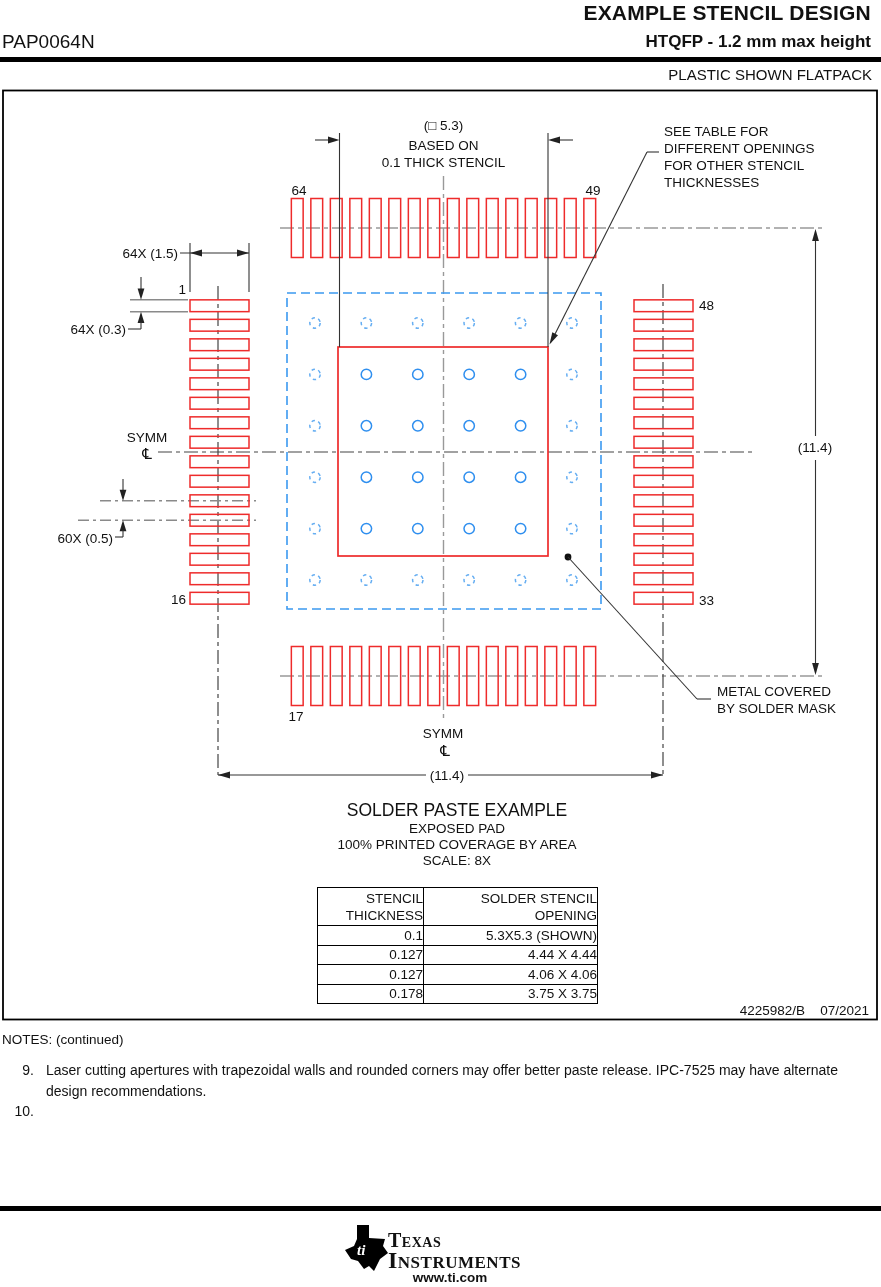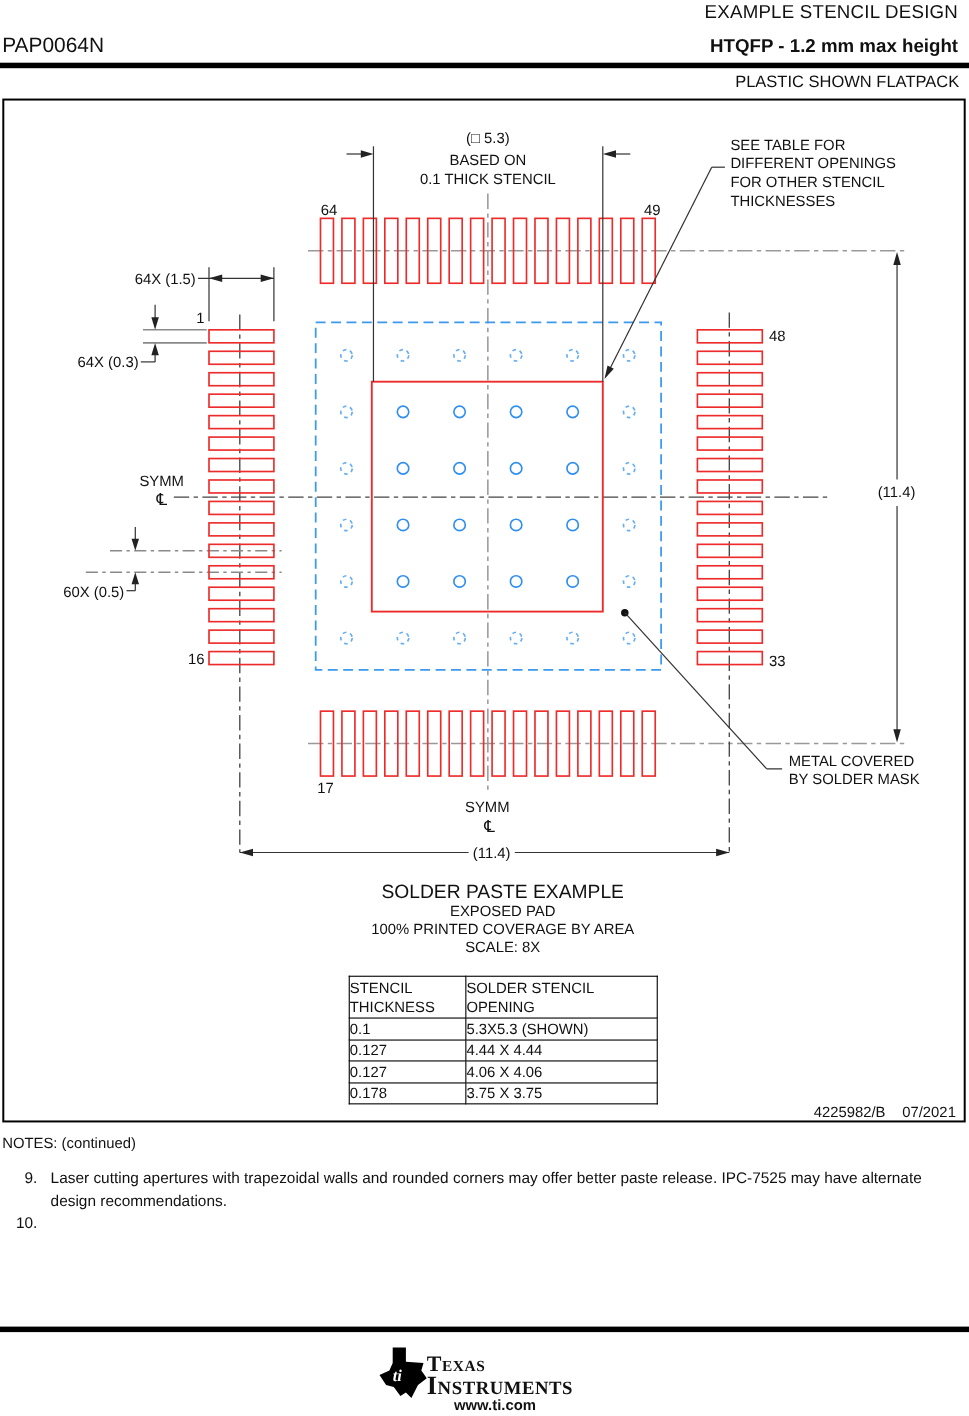--- a/index.html
+++ b/index.html
@@ -1,20 +1,20 @@
 <!DOCTYPE html>
 <html><head>
 <meta charset="utf-8">
 <style>
   html,body{margin:0;padding:0;background:#fff;}
   body{width:881px;height:1287px;position:relative;overflow:hidden;
        font-family:"Liberation Sans","DejaVu Sans",sans-serif;color:#111;}
   .abs{position:absolute;}
   
-  .h-title{top:1px;right:10px;font-size:17px;font-weight:normal;letter-spacing:.2px;}
+  .h-title{top:1px;right:10px;font-size:21px;font-weight:bold;letter-spacing:.2px;}
   .h-part{top:31px;left:2px;font-size:19px;font-weight:normal;}
   .h-sub{top:32px;right:10px;font-size:17px;font-weight:bold;}
   .h-bar{top:57px;left:0;width:881px;height:5px;background:#000;}
   .h-pkg{top:66px;right:9px;font-size:15px;}
   
   #drawing{top:0;left:0;}
   .pad{fill:none;stroke:#ee2b2b;stroke-width:1.5;}
   .redsq{fill:none;stroke:#ee2b2b;stroke-width:1.7;}
   .bluesq{fill:none;stroke:#3b99f0;stroke-width:1.6;stroke-dasharray:9 5;}
   .via{fill:none;stroke:#2f8fef;stroke-width:1.5;}
@@ -25,21 +25,21 @@
   .thin{fill:none;stroke:#333;stroke-width:1.1;}
   .gline{fill:none;stroke:#8a8a8a;stroke-width:1.5;}
   .arr{fill:#222;stroke:none;}
   .t{font:13.5px "Liberation Sans","DejaVu Sans",sans-serif;fill:#111;}
   .tm{text-anchor:middle;} .te{text-anchor:end;}
   .big{font-size:17.5px;}
   .clsym{font-size:15px;}
   
   .stable{top:887px;left:317px;border-collapse:collapse;}
   .stable td,.stable th{border:1.4px solid #000;font-weight:normal;
-      font-size:13.5px;text-align:left;padding:0;}
+      font-size:13.5px;text-align:right;padding:0;}
   .stable th{width:105px;height:37px;line-height:17px;}
   .stable th+th{width:173px;}
   .stable td{height:18.5px;}
   
   .n-title{top:1032px;left:2px;font-size:13.5px;}
   .notes{top:1060px;left:4px;width:862px;font-size:14px;line-height:20.5px;}
   .note{display:flex;}
   .note .num{width:30px;text-align:right;flex:none;}
   .note .txt{margin-left:12px;}
   

